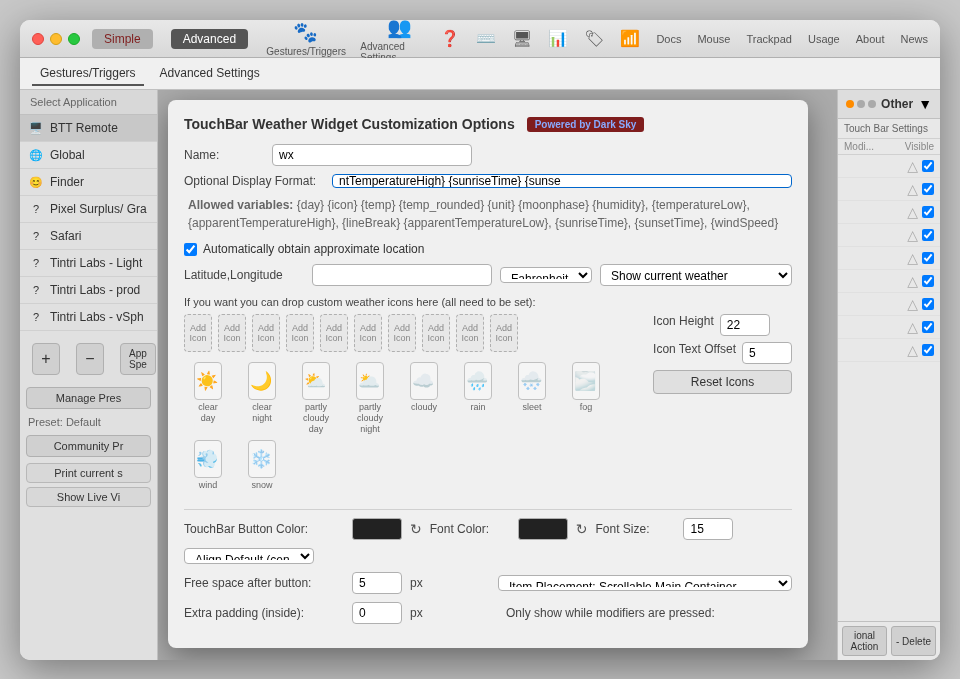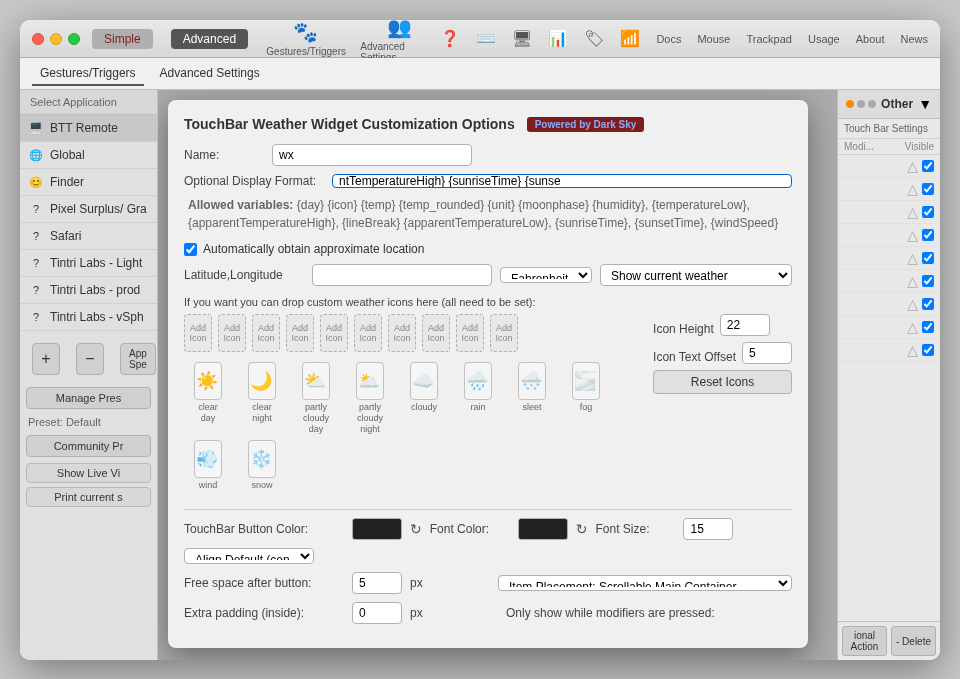--- a/index.html
+++ b/index.html
@@ -474,21 +474,21 @@
     }
 
     .icon-height-row {
       display: flex;
       flex-direction: column;
       gap: 6px;
       margin-left: 8px;
     }
     .icon-height-item {
       display: flex;
-      align-items: flex-end;
+      align-items: flex-start;
       gap: 6px;
       font-size: 12px;
       color: #444;
     }
     .num-input {
       width: 50px;
       border: 1px solid #b0b0b0;
       border-radius: 4px;
       padding: 3px 6px;
       font-size: 12px;
@@ -619,22 +619,22 @@
       <div style="display:flex; gap:4px; padding: 4px 6px; margin-top: 4px;">
         <button class="sidebar-btn" style="flex:0 0 28px; font-size:16px; padding:2px 4px;">+</button>
         <button class="sidebar-btn" style="flex:0 0 28px; font-size:16px; padding:2px 4px;">−</button>
         <button class="sidebar-btn" style="flex:1; font-size:10px;">App Spe</button>
       </div>
 
       <button class="sidebar-btn">Manage Pres</button>
       <div class="sidebar-preset-label">Preset: Default</div>
 
       <button class="sidebar-btn">Community Pr</button>
+      <button class="sidebar-btn-small">Print current s</button>
       <button class="sidebar-btn-small">Show Live Vi</button>
-      <button class="sidebar-btn-small">Print current s</button>
     </div>
 
     <div class="center-content">
       <div class="modal-overlay">
         <div class="modal-box">
 
           <div class="modal-title">
             <span>TouchBar Weather Widget Customization Options</span>
             <span class="powered-badge">Powered by Dark Sky</span>
           </div>

